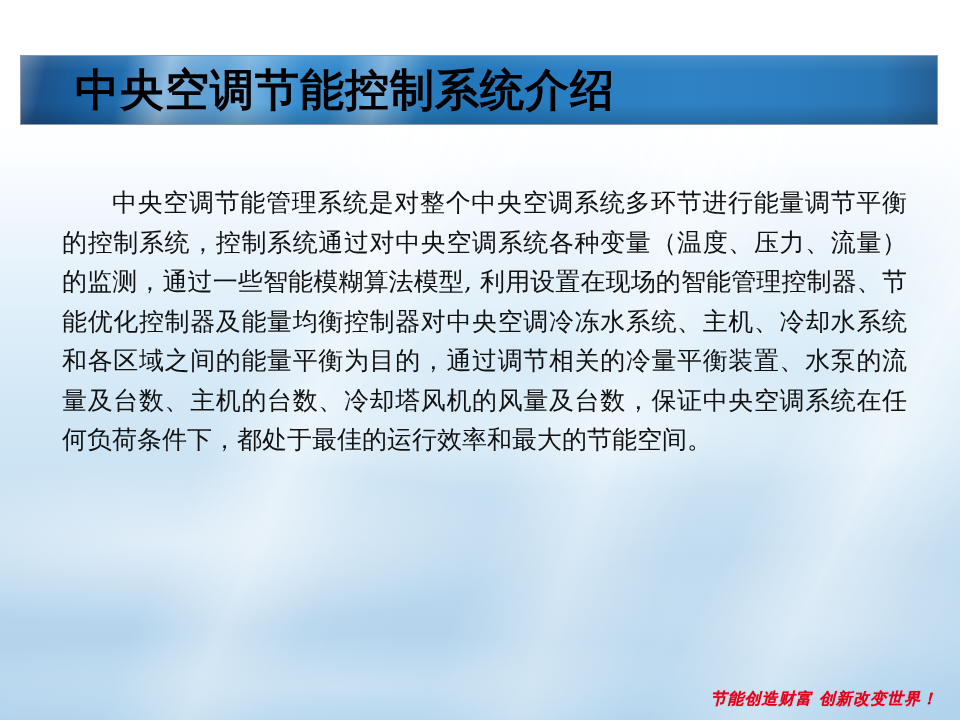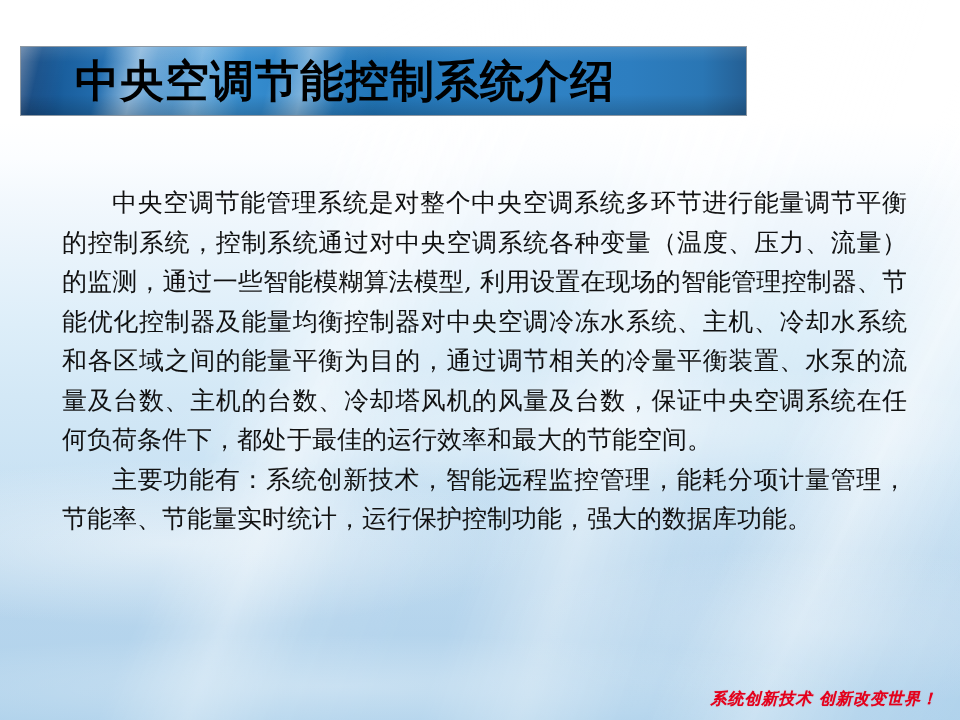--- a/index.html
+++ b/index.html
@@ -84,22 +84,22 @@
     position: absolute;
     left: 0; bottom: 0;
     width: 960px; height: 260px;
     background: linear-gradient(to bottom, rgba(150,198,230,0.00), rgba(150,198,230,0.30));
   }
 
   
   #title-banner {
     position: absolute;
     left: 20px;
-    top: 46px;
-    width: 727px;
+    top: 55px;
+    width: 918px;
     height: 70px;
     border: 1px solid #8d98a3;
     box-sizing: border-box;
     overflow: hidden;
     background: linear-gradient(to right,
         #0d3f78 0%,
         #1a5f9e 6%,
         #2a7cc0 16%,
         #3d93d3 26%,
         #2f86c9 36%,
@@ -204,18 +204,17 @@
   <div class="sky-blue-wash"></div>
 
   <div id="title-banner">
     <div class="banner-streaks"></div>
     <div class="banner-vignette"></div>
     <div id="title-text">中央空调节能控制系统介绍</div>
   </div>
 
   <div id="body-text">
     <p>中央空调节能管理系统是对整个中央空调系统多环节进行能量调节平衡的控制系统，控制系统通过对中央空调系统各种变量（温度、压力、流量）的监测，通过一些智能模糊算法模型, 利用设置在现场的智能管理控制器、节能优化控制器及能量均衡控制器对中央空调冷冻水系统、主机、冷却水系统和各区域之间的能量平衡为目的，通过调节相关的冷量平衡装置、水泵的流量及台数、主机的台数、冷却塔风机的风量及台数，保证中央空调系统在任何负荷条件下，都处于最佳的运行效率和最大的节能空间。</p>
-    <p>主要功能有：系统创新技术，智能远程监控管理，能耗分项计量管理，节能率、节能量实时统计，运行保护控制功能，强大的数据库功能。</p>
   </div>
 
-  <div id="footer-slogan">系统创新技术 创新改变世界！</div>
+  <div id="footer-slogan">节能创造财富 创新改变世界！</div>
 
 </div>
 
 </body></html>

